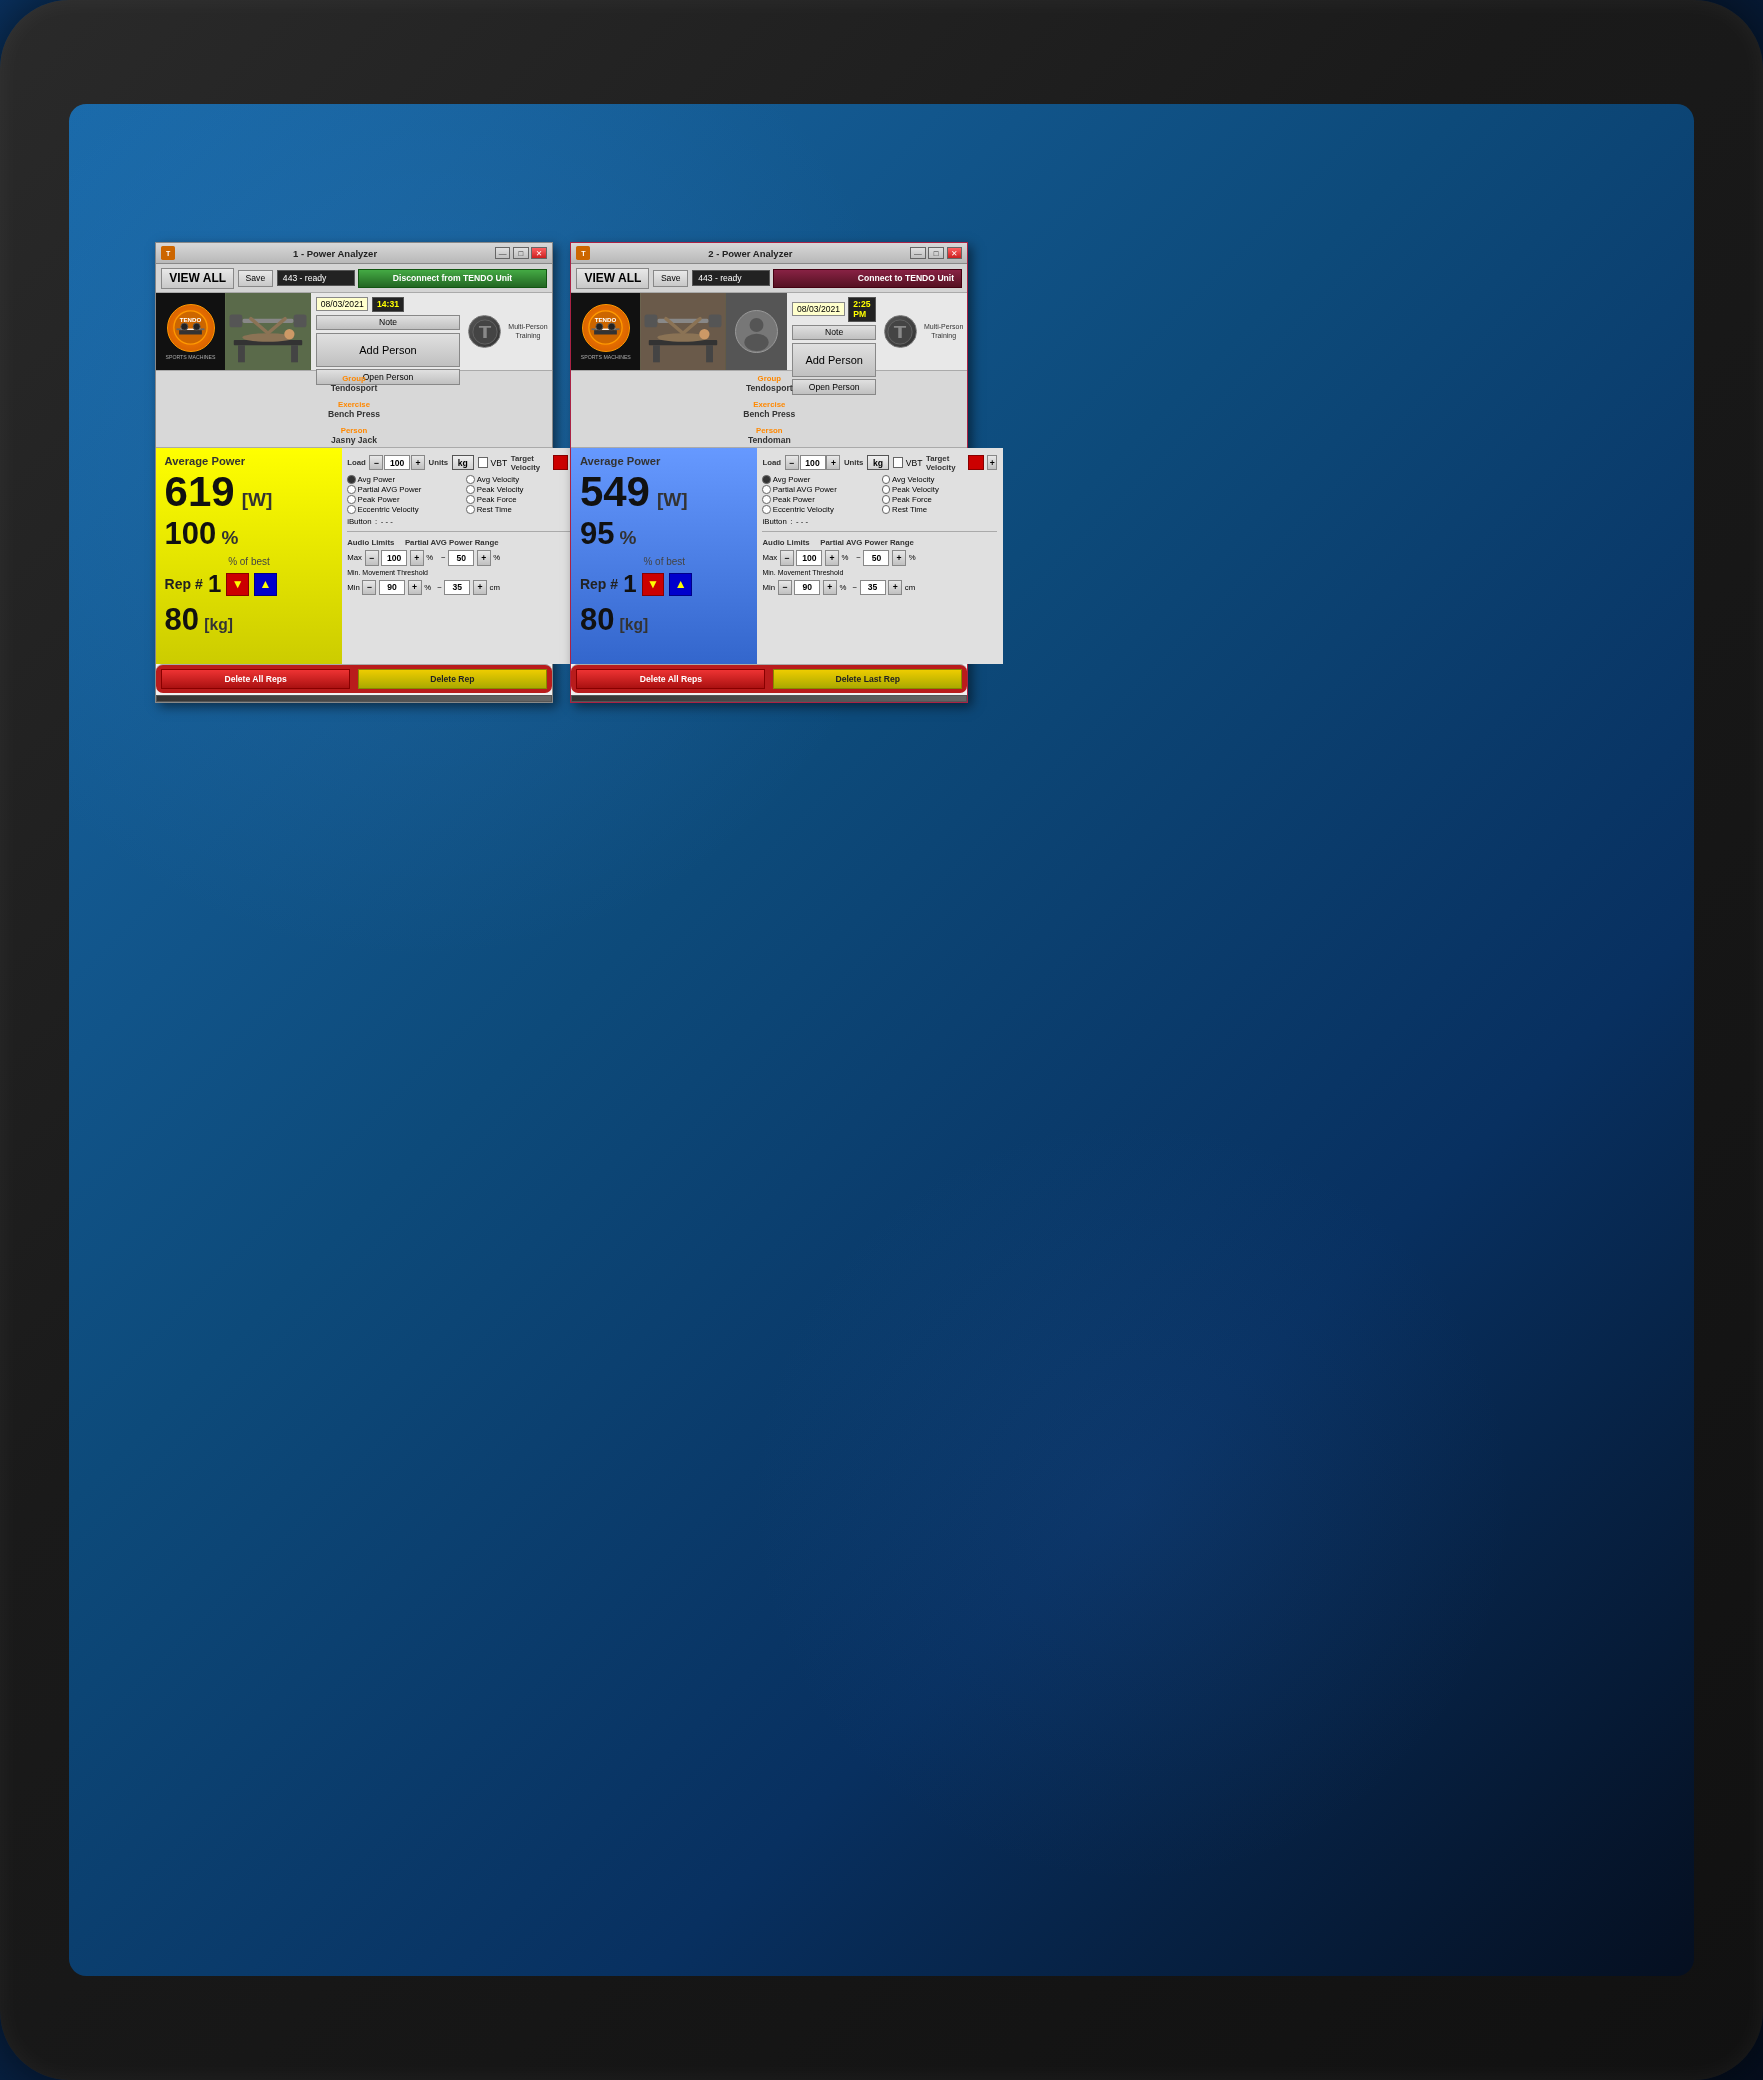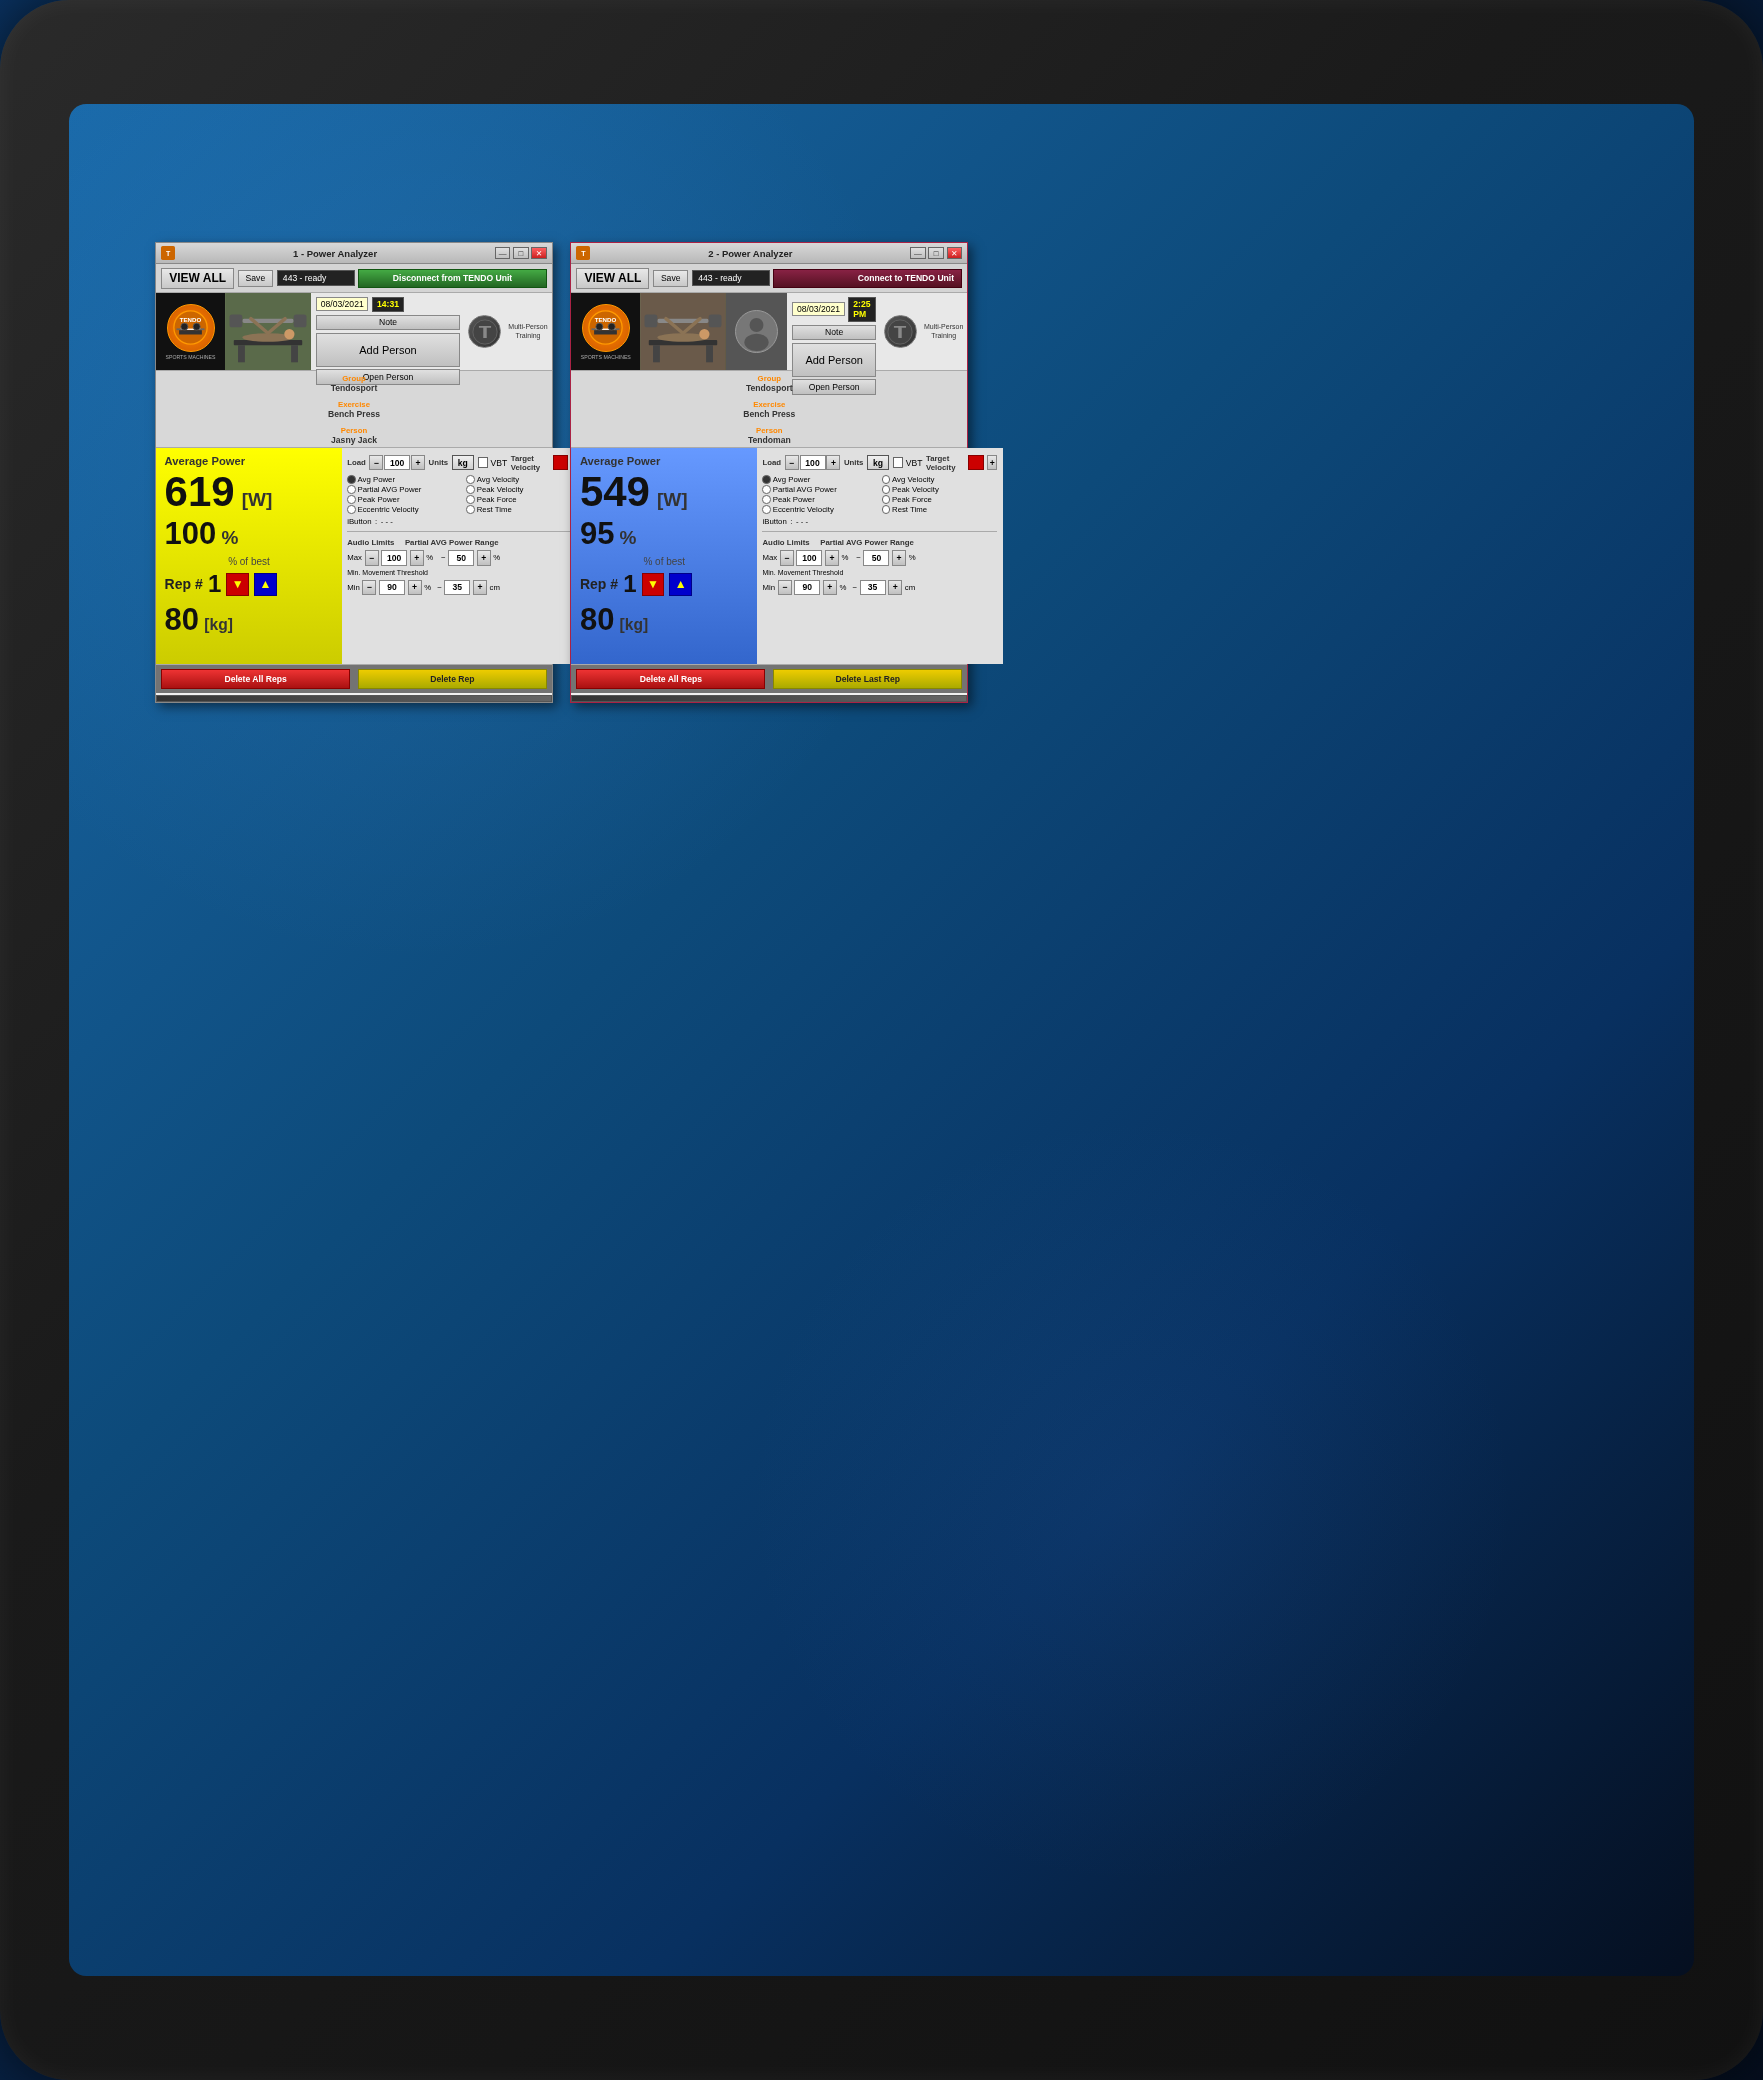--- a/index.html
+++ b/index.html
@@ -578,22 +578,23 @@
       align-items: center;
       gap: 3.5px;
       font-size: 7.8px;
     }
 
     
     .delete-row {
       display: flex;
       gap: 8px;
       padding: 3.5px 5.2px;
-      background: #737373;
+      background: #b91c1c;
       border-top: 0.9px solid #aaa;
+      border-radius: 7px;
     }
 
     .delete-all-btn {
       flex: 1;
       padding: 4.3px;
       background: linear-gradient(to bottom, #ee3333, #aa1111);
       border: 0.9px solid #880000;
       color: white;
       font-size: 8.6px;
       font-weight: bold;

